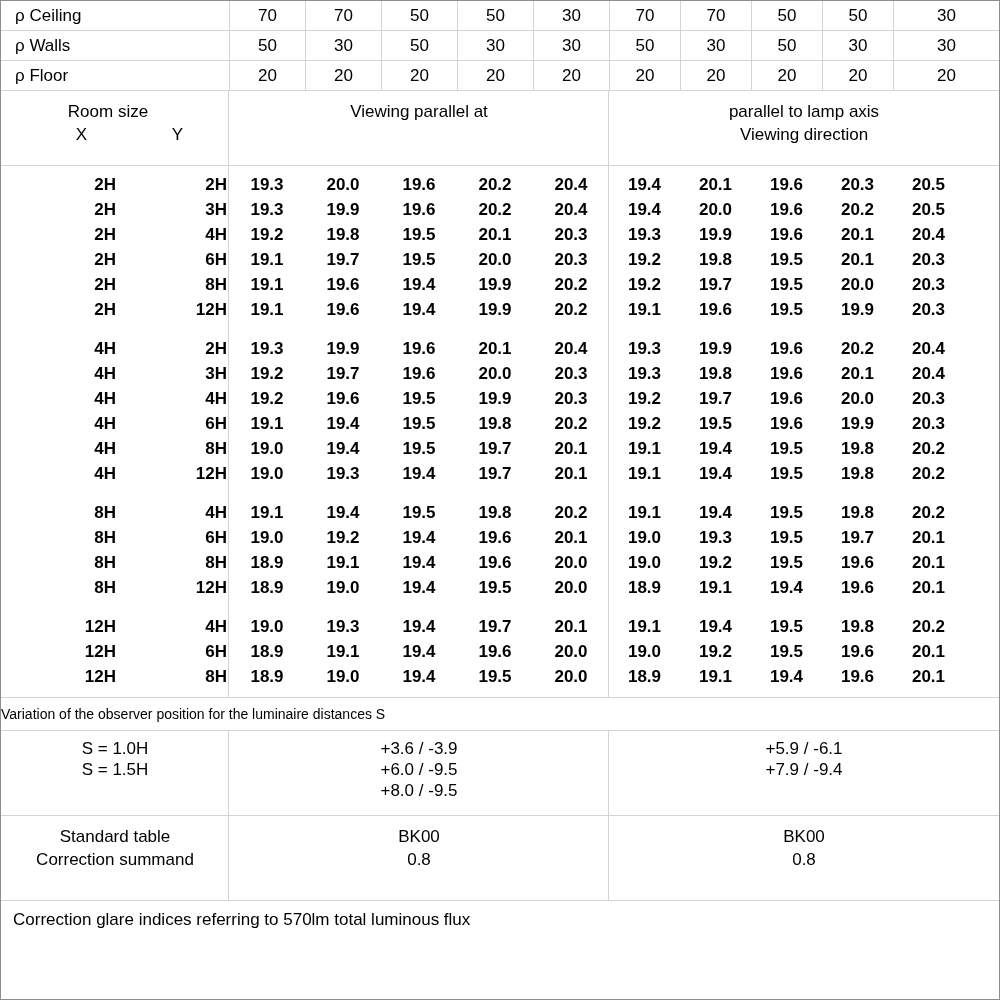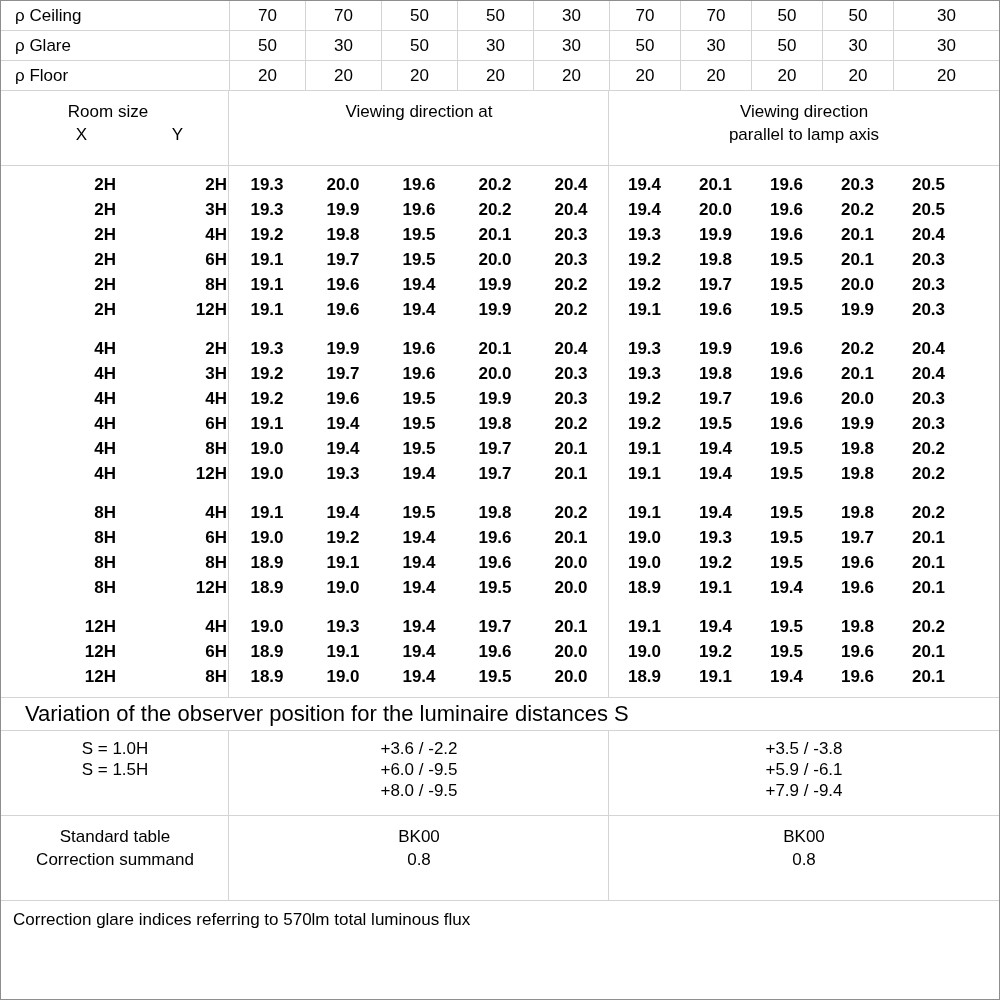--- a/index.html
+++ b/index.html
@@ -71,22 +71,22 @@
   .body-row { height:25px; line-height:25px;font-weight:bold; }
   .body-row.block-gap { margin-top:14px; }
   .body-row .rx { grid-column:1; text-align:right; }
   .body-row .ry { grid-column:2; text-align:right; padding-right:2px; }
   .body-row .val, .num { text-align:center; }
 
   
   #variation-note-row {
     height:33px; line-height:32px;
     border-bottom:1px solid #d4d4d4;
-    padding-left:24px;
-    font-size:22px;
+    padding-left:0;
+    font-size:14px;
   }
   
   #s-section {
     height:85px;
     border-bottom:1px solid #d4d4d4;
     position:relative;
     padding-top:7px;
     font-size:17px;
   }
   #s-section .stack div { line-height:21px; text-align:center; }
@@ -128,21 +128,21 @@
         <div class="val" style="grid-column: 5;">50</div>
         <div class="val" style="grid-column: 6;">50</div>
         <div class="val" style="grid-column: 7;">30</div>
         <div class="val" style="grid-column: 8;">70</div>
         <div class="val" style="grid-column: 9;">70</div>
         <div class="val" style="grid-column: 10;">50</div>
         <div class="val" style="grid-column: 11;">50</div>
         <div class="val" style="grid-column: 12 / 14;">30</div>
       </div>
       <div class="refl-row grid">
-        <div class="refl-label">ρ Glare</div>
+        <div class="refl-label">ρ Walls</div>
         <div class="val" style="grid-column: 3;">50</div>
         <div class="val" style="grid-column: 4;">30</div>
         <div class="val" style="grid-column: 5;">50</div>
         <div class="val" style="grid-column: 6;">30</div>
         <div class="val" style="grid-column: 7;">30</div>
         <div class="val" style="grid-column: 8;">50</div>
         <div class="val" style="grid-column: 9;">30</div>
         <div class="val" style="grid-column: 10;">50</div>
         <div class="val" style="grid-column: 11;">30</div>
         <div class="val" style="grid-column: 12 / 14;">30</div>
@@ -164,25 +164,25 @@
 
   <div id="header-row" class="grid vlines">
     <div id="room-size-block">
       <div id="room-size-title">Room size</div>
       <div id="xy-row">
         <div id="x-head">X</div>
         <div id="y-head">Y</div>
       </div>
     </div>
     <div id="group-left" class="group-head">
-      <div>Viewing direction at</div>
+      <div>Viewing parallel at</div>
     </div>
     <div id="group-right" class="group-head">
+      <div>parallel to lamp axis</div>
       <div>Viewing direction</div>
-      <div>parallel to lamp axis</div>
     </div>
   </div>
 
   <div id="ugr-body" class="vlines">
       <div class="body-row grid">
         <div class="rx">2H</div>
         <div class="ry">2H</div>
         <div class="val num" style="grid-column: 3;">19.3</div>
         <div class="val num" style="grid-column: 4;">20.0</div>
         <div class="val num" style="grid-column: 5;">19.6</div>
@@ -449,26 +449,25 @@
     </div>
 
   <div id="variation-note-row">Variation of the observer position for the luminaire distances S</div>
 
   <div id="s-section" class="grid vlines">
     <div id="s-labels" class="stack">
         <div>S = 1.0H</div>
         <div>S = 1.5H</div>
       </div>
     <div id="s-left" class="stack">
-        <div>+3.6 / -2.2</div>
+        <div>+3.6 / -3.9</div>
         <div>+6.0 / -9.5</div>
         <div>+8.0 / -9.5</div>
       </div>
     <div id="s-right" class="stack">
-        <div>+3.5 / -3.8</div>
         <div>+5.9 / -6.1</div>
         <div>+7.9 / -9.4</div>
       </div>
   </div>
 
   <div id="standard-section" class="grid vlines">
     <div id="std-labels" class="stack">
         <div>Standard table</div>
         <div>Correction summand</div>
       </div>

